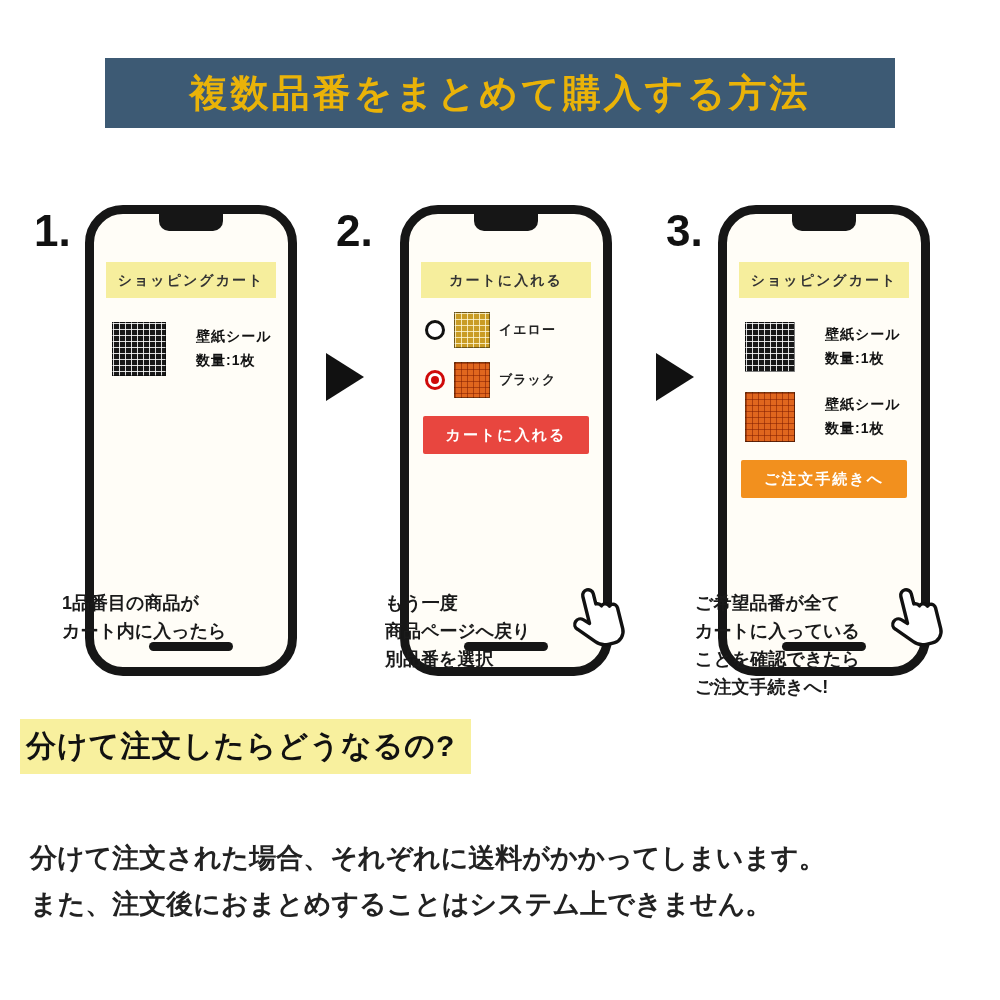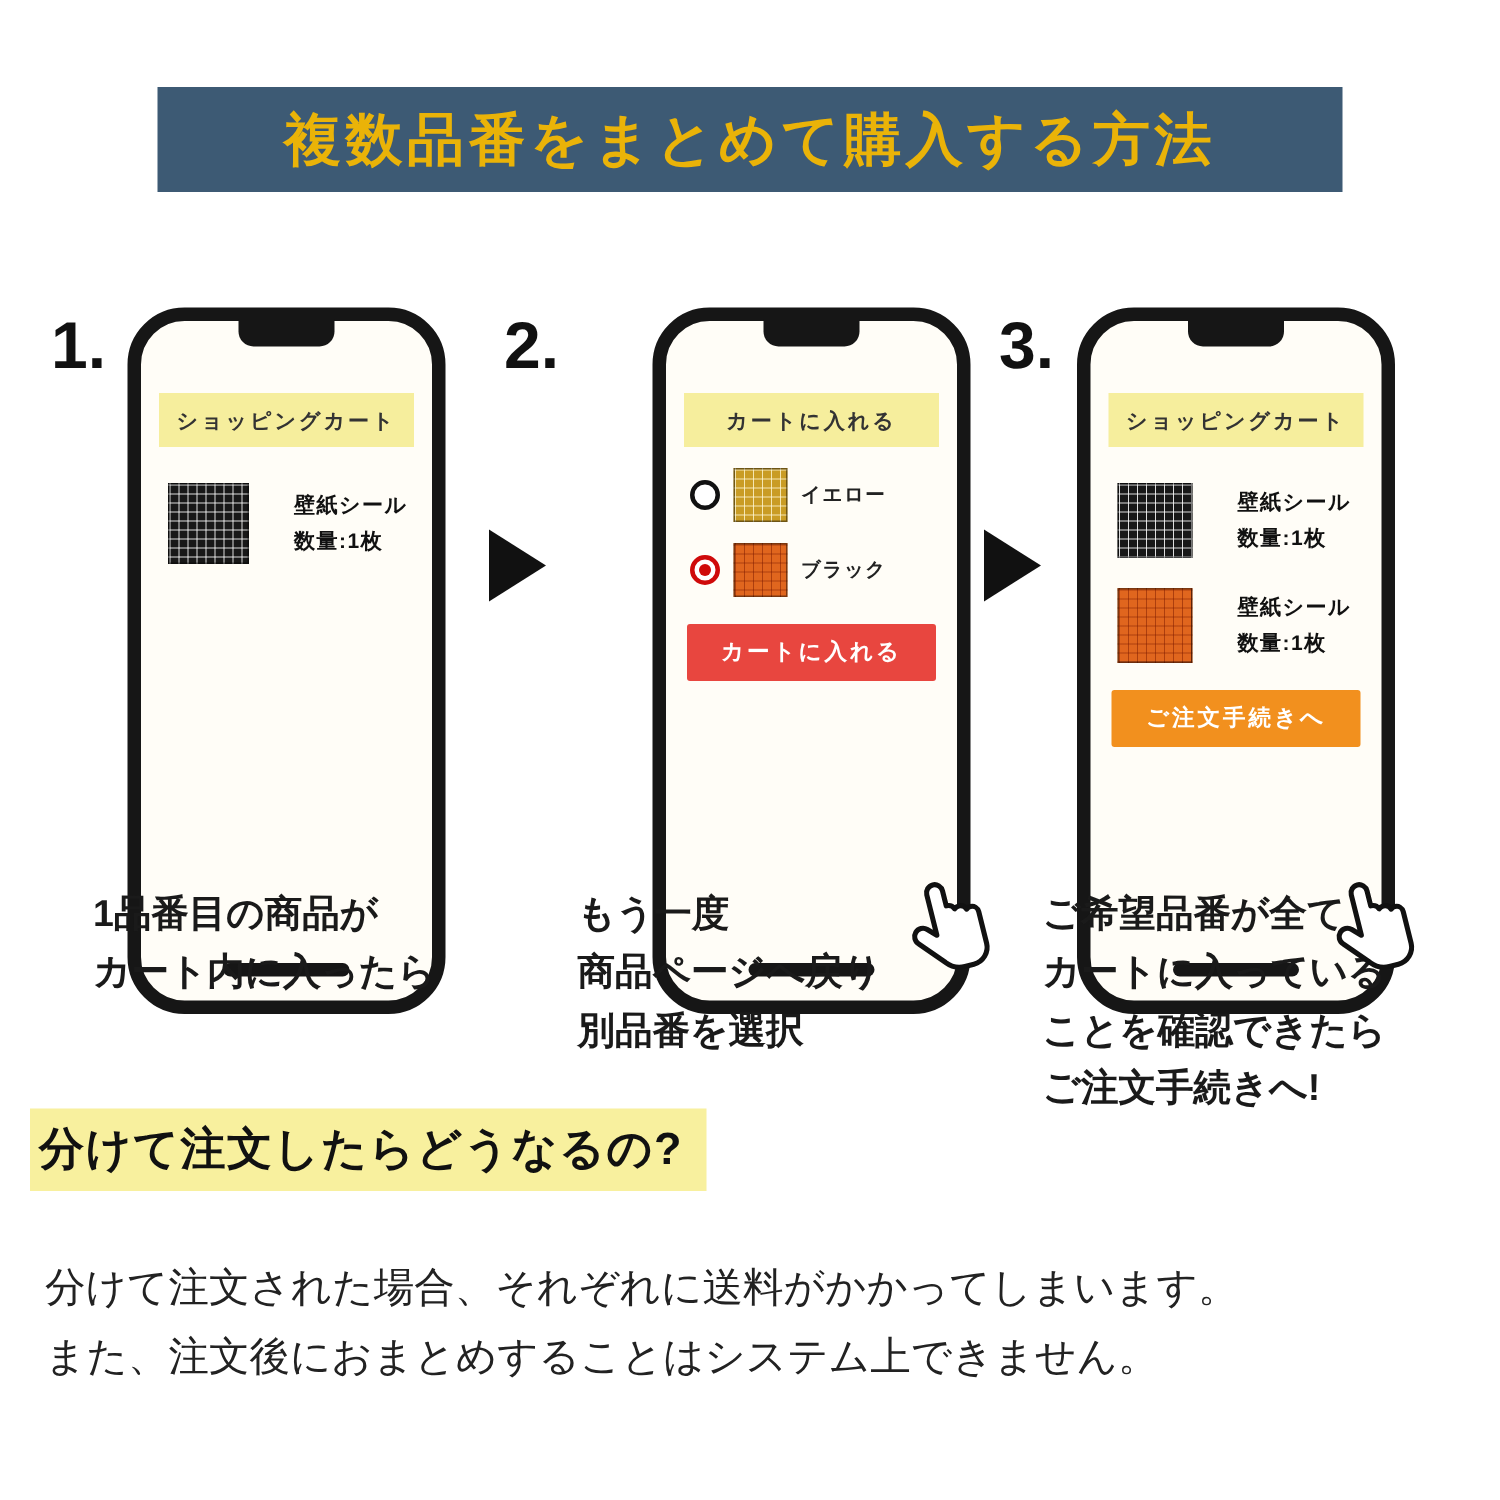--- a/index.html
+++ b/index.html
@@ -13,21 +13,21 @@
 
   
   .stepnum { position:absolute; font-size:44px; font-weight:bold; color:#111; }
   .n1 { left:34px;  top:206px; }
   .n2 { left:336px; top:206px; }
   .n3 { left:666px; top:206px; }
 
   
   .phone { position:absolute; width:212px; height:471px; background:#fffdf7;
            border:9px solid #161616; border-radius:38px; top:205px; }
-  .p1 { left:85px; } .p2 { left:400px;margin-left:35px; } .p3 { left:718px; }
+  .p1 { left:85px; } .p2 { left:400px; } .p3 { left:718px; }
   .notch { position:absolute; top:-1px; left:50%; transform:translateX(-50%);
            width:64px; height:18px; background:#161616; border-radius:0 0 10px 10px; }
   .homebar { position:absolute; bottom:16px; left:50%; transform:translateX(-50%);
              width:84px; height:9px; background:#161616; border-radius:5px; }
 
   .pbanner { margin:48px 12px 0; height:36px; line-height:36px; text-align:center;
              background:#f6ee9d; font-size:14px; font-weight:bold; color:#333; letter-spacing:2px; }
 
   
   .swatch { display:inline-block; flex:none; border:1px solid rgba(0,0,0,.45); }
@@ -74,32 +74,32 @@
           transform:rotate(-14deg); z-index:4; }
 
   
   .arrow { position:absolute; width:0; height:0;
            border-top:24px solid transparent; border-bottom:24px solid transparent;
            border-left:38px solid #111; }
   .a1 { left:326px; top:353px; }
   .a2 { left:656px; top:353px; }
 
   
-  .caption { position:absolute; font-size:25px; font-weight:bold; line-height:1.55; color:#1a1a1a; }
+  .caption { position:absolute; font-size:18px; font-weight:bold; line-height:1.55; color:#1a1a1a; }
   .prewrap { white-space:pre-line; }
   .c1 { left:62px;  top:590px; }
   .c2 { left:385px; top:590px; }
   .c3 { left:695px; top:590px; }
 
   
-  .question { position:absolute; left:20px; top:739px; display:inline-block;
+  .question { position:absolute; left:20px; top:719px; display:inline-block;
               background:#f8f09e; padding:7px 16px 7px 6px;
               font-size:30px; font-weight:bold; color:#111; letter-spacing:1px; }
   .answer { position:absolute; left:30px; top:836px; font-size:27px; line-height:1.7;
-            font-weight:normal; color:#222; }
+            font-weight:bold; color:#222; }
   .answer .aline { display:block; }
 </style>
 </head>
 <body>
 
 <div class="page">
 
   <header class="topbar">
     <h1 class="topbar-title">複数品番をまとめて購入する方法</h1>
   </header>

